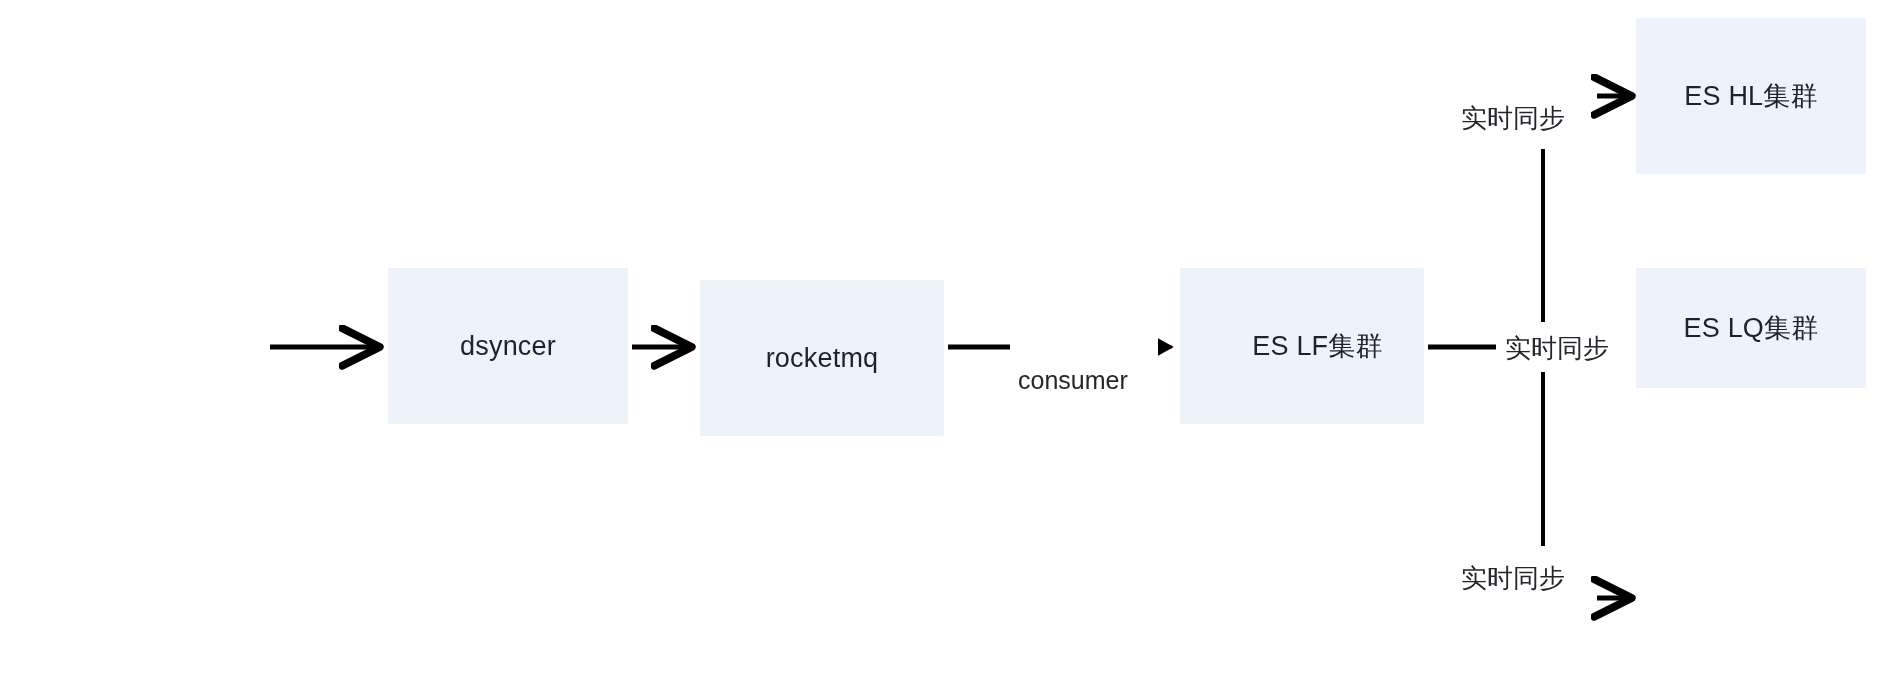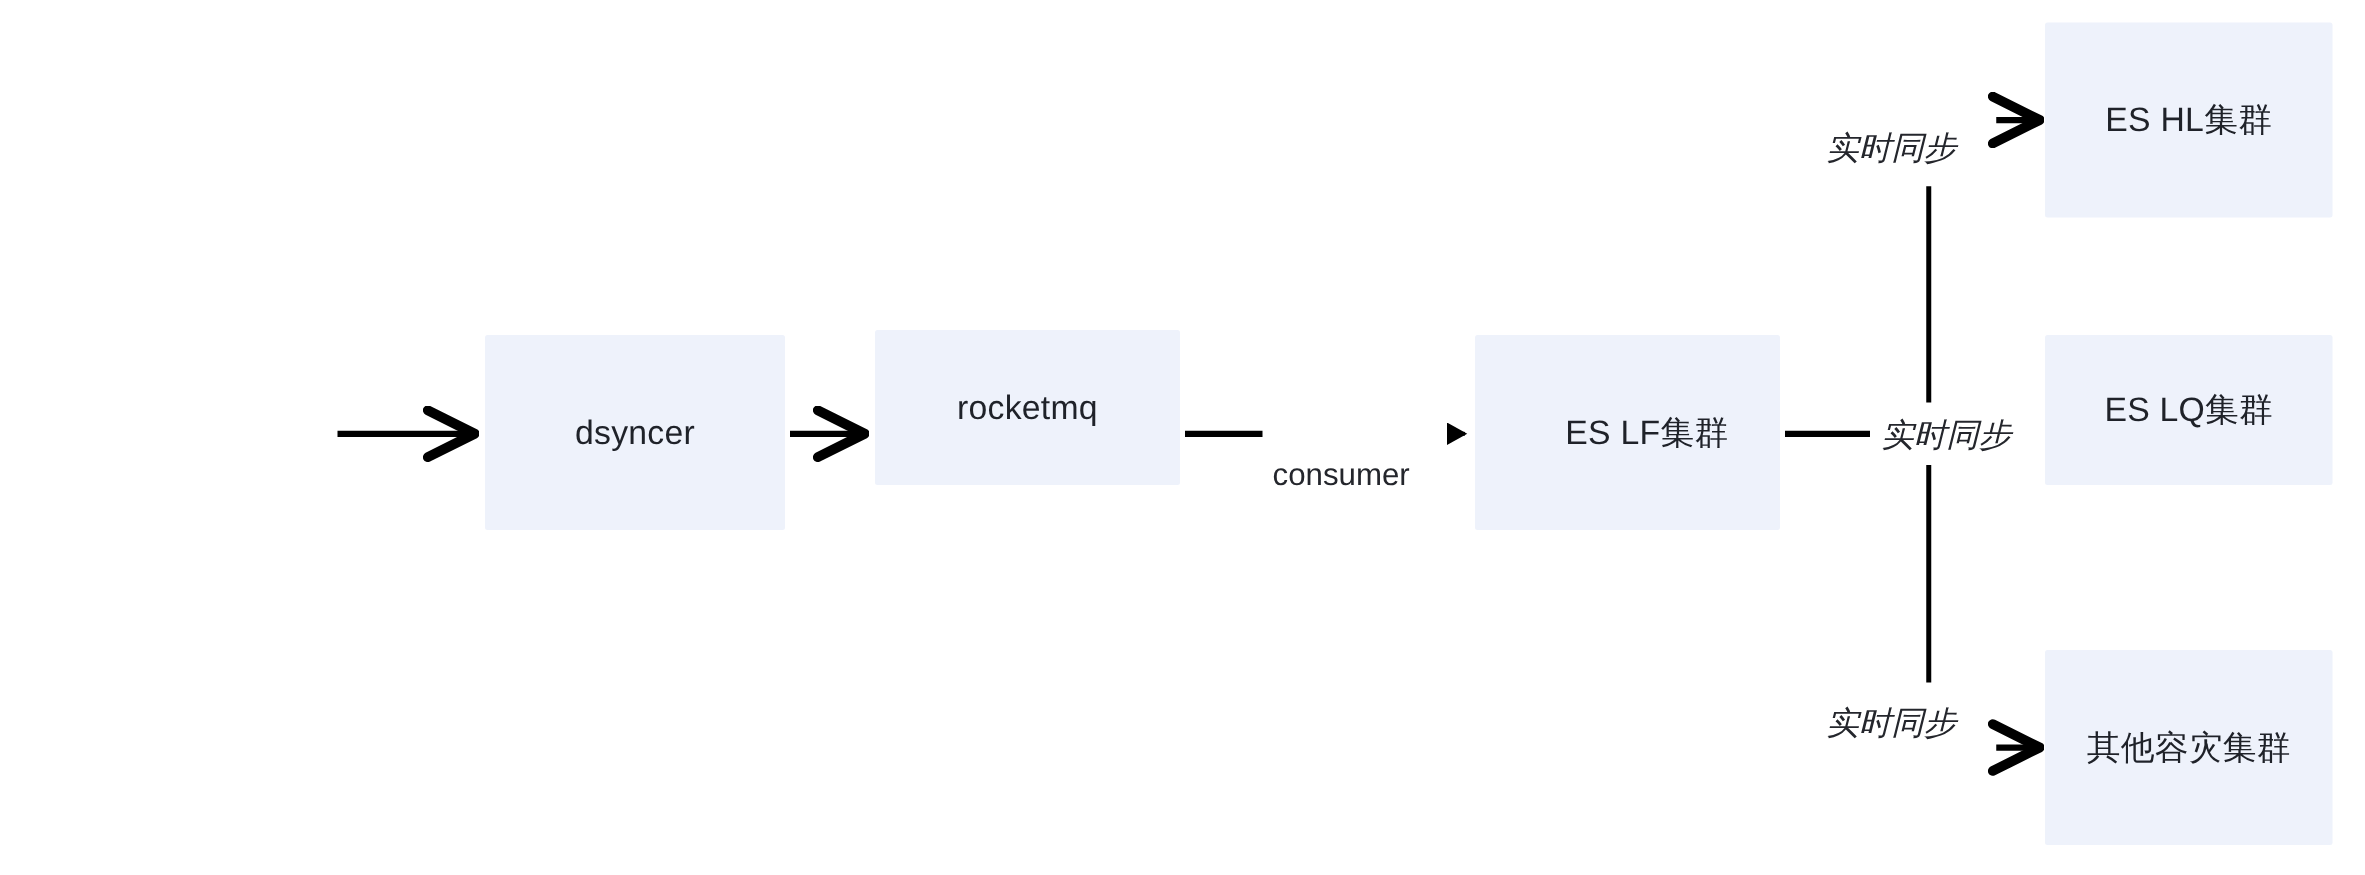--- a/index.html
+++ b/index.html
@@ -39,26 +39,26 @@
     text-align:center;
   }
   .edge-label{
     position:absolute;
     color:#24262c;
     font-size:25px;
     line-height:1.2;
     white-space:nowrap;
     background:transparent;
   }
-  .edge-label.cn{font-size:26px;font-style:italic;}
+  .edge-label.cn{font-size:26px;}
 
   
   #node-db        { left:26px;   top:268px; width:240px; height:156px; }
   #node-dsyncer   { left:388px;  top:268px; width:240px; height:156px; }
-  #node-rocketmq  { left:700px;  top:264px; width:244px; height:124px; }
+  #node-rocketmq  { left:700px;  top:280px; width:244px; height:156px; }
   #node-eslf      { left:1180px; top:268px; width:244px; height:156px;padding-left:31px; }
   #node-eshl      { left:1636px; top:18px;  width:230px; height:156px; }
   #node-eslq      { left:1636px; top:268px; width:230px; height:120px; }
   #node-other     { left:1636px; top:520px; width:230px; height:156px; }
 
   
   #lbl-consumer   { left:1018px; top:333px;margin-top:32px; }
   #lbl-sync-top   { left:1461px; top:103px; }
   #lbl-sync-mid   { left:1505px; top:333px; }
   #lbl-sync-bot   { left:1461px; top:563px; }
@@ -126,23 +126,20 @@
   </div>
 
   <div class="node" id="node-eshl">
     <span class="node-label">ES HL集群</span>
   </div>
 
   <div class="node" id="node-eslq">
     <span class="node-label">ES LQ集群</span>
   </div>
 
-  <div class="node" id="node-other">
-    <span class="node-label">其他容灾集群</span>
-  </div>
 
   <div class="edge-label" id="lbl-consumer">consumer</div>
 
   <div class="edge-label cn" id="lbl-sync-top">实时同步</div>
 
   <div class="edge-label cn" id="lbl-sync-mid">实时同步</div>
 
   <div class="edge-label cn" id="lbl-sync-bot">实时同步</div>
 
 </div>

